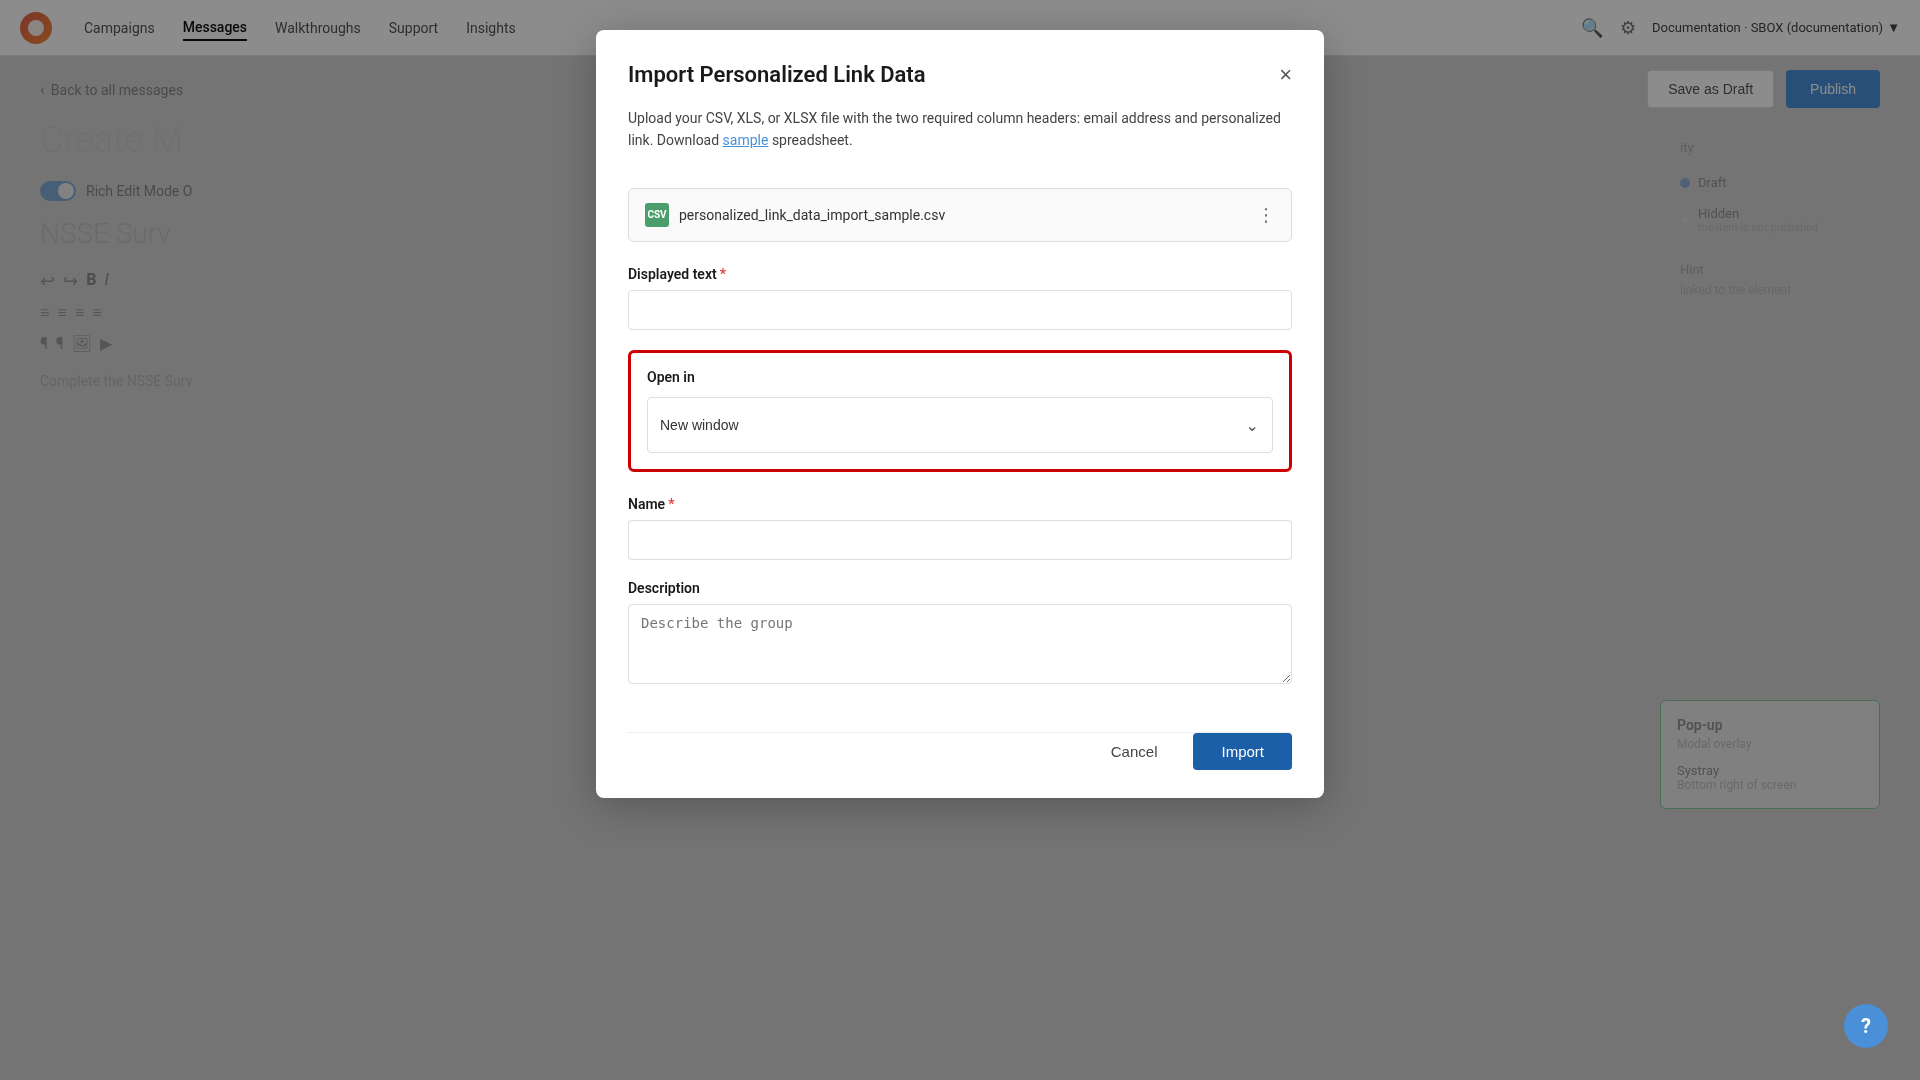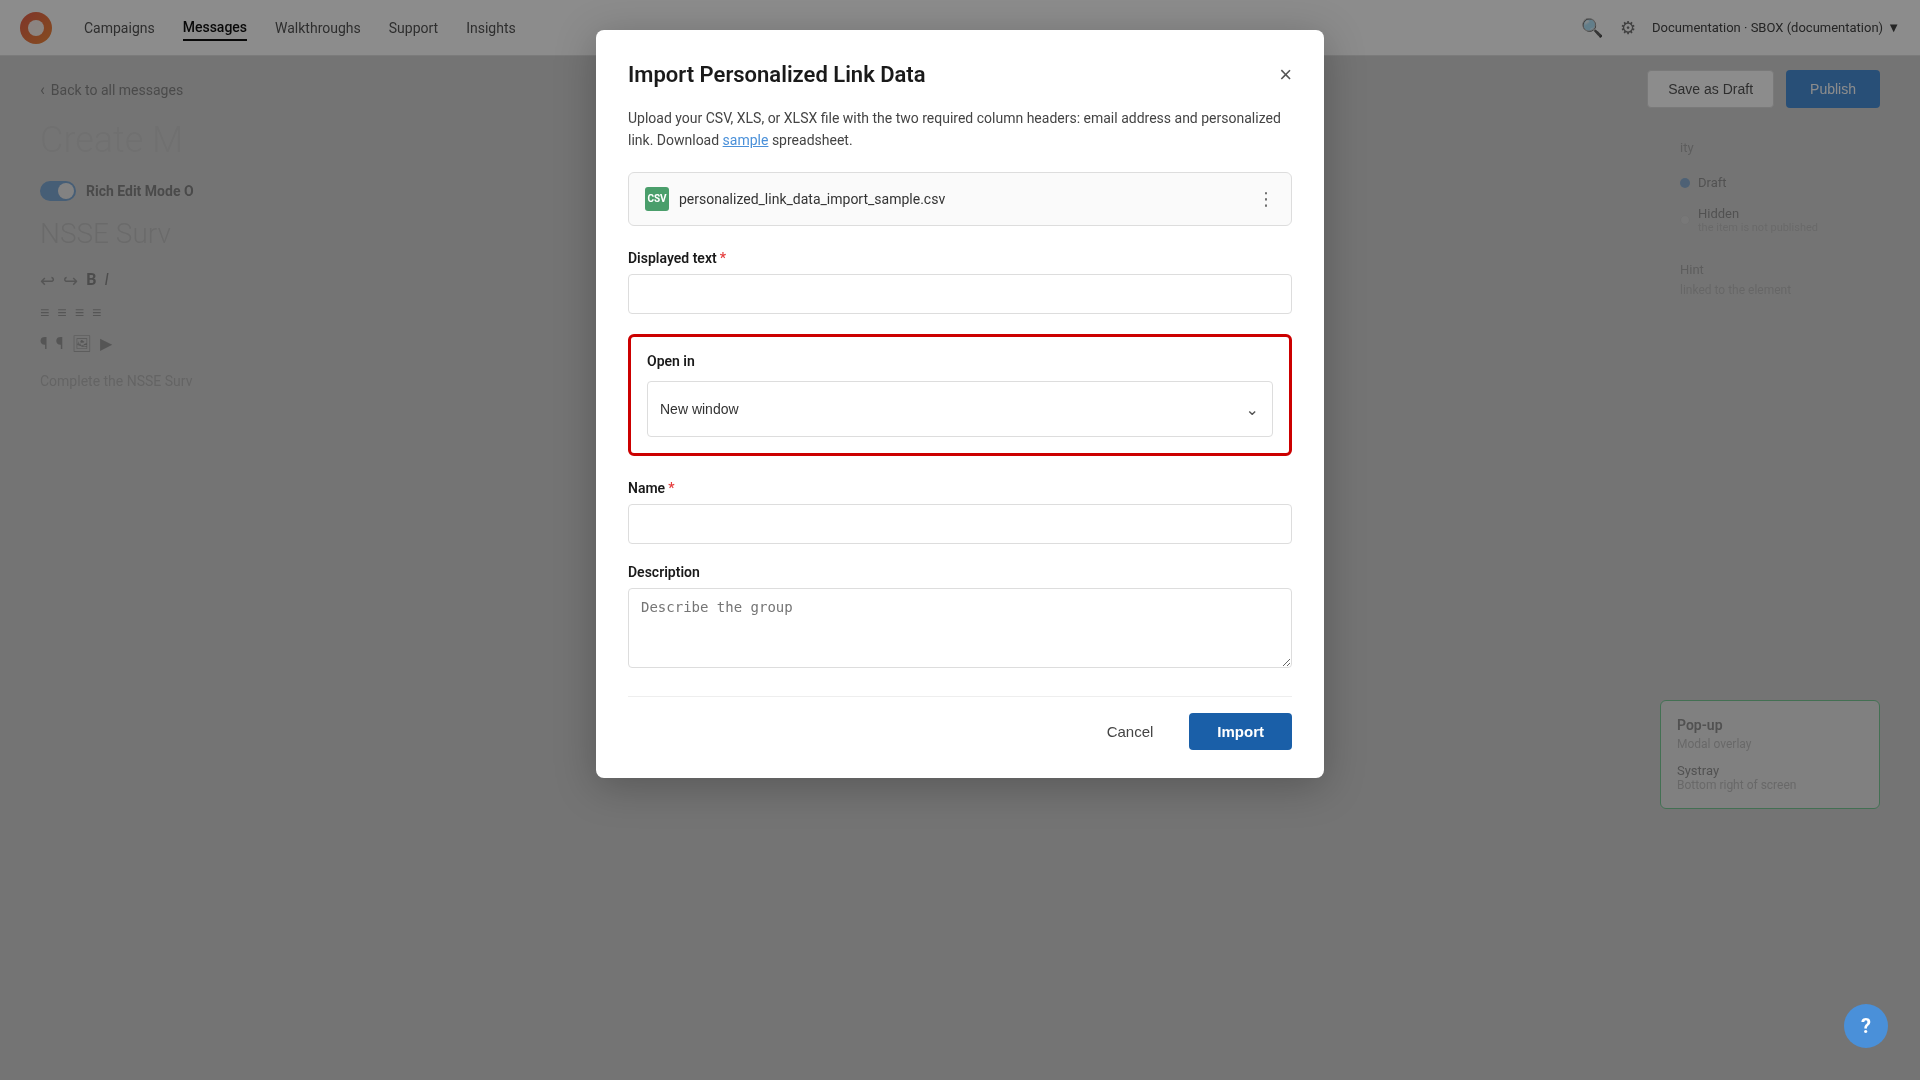--- a/index.html
+++ b/index.html
@@ -195,21 +195,21 @@
       cursor: pointer;
       line-height: 1;
       padding: 0;
       margin-top: 2px;
     }
 
     .modal-desc {
       font-size: 14px;
       color: #444;
       line-height: 1.6;
-      margin-bottom: 20px;
+      margin-bottom: 36px;
     }
 
     .modal-desc a {
       color: #4a90d9;
       text-decoration: underline;
     }
 
     .section-label {
       font-size: 14px;
       font-weight: 600;
@@ -366,22 +366,21 @@
       resize: vertical;
       outline: none;
       color: #999;
     }
 
     
     .modal-footer {
       display: flex;
       justify-content: flex-end;
       gap: 12px;
-      margin-top: 24px;
-      padding-top: 16px;
+      margin-top: 44px;
       border-top: 1px solid #eee;
     }
 
     .btn-cancel {
       padding: 10px 24px;
       background: transparent;
       border: none;
       font-size: 15px;
       color: #444;
       cursor: pointer;
@@ -389,21 +388,21 @@
     }
 
     .btn-import {
       padding: 10px 28px;
       background: #1a5fa8;
       border: none;
       border-radius: 4px;
       font-size: 15px;
       color: #fff;
       cursor: pointer;
-      font-weight: 700;
+      font-weight: 400;
     }
 
     
     .help-btn {
       position: absolute;
       bottom: 32px;
       right: 32px;
       width: 44px;
       height: 44px;
       background: #4a90d9;
@@ -471,21 +470,21 @@
   </div>
 </nav>
 
 <div class="page-content">
   <div class="back-link">
     <span style="font-size:16px;">‹</span>
     <span>Back to all messages</span>
   </div>
   <div class="page-title">Create M</div>
 
-  <div style="display:flex;align-items:center;gap:10px;margin-bottom:16px;opacity:0.6;font-weight:bold;">
+  <div style="display:flex;align-items:center;gap:10px;margin-bottom:16px;opacity:0.6;">
     <div style="width:36px;height:20px;background:#4a90d9;border-radius:10px;position:relative;">
       <div style="width:16px;height:16px;background:white;border-radius:50%;position:absolute;right:2px;top:2px;"></div>
     </div>
     <span style="font-size:14px;color:#555;">Rich Edit Mode O</span>
   </div>
 
   <div style="font-size:28px;font-weight:300;color:#bbb;margin-bottom:20px;opacity:0.7;">NSSE Surv</div>
 
   <div style="display:flex;gap:8px;margin-bottom:12px;opacity:0.5;">
     <span style="font-size:18px;color:#666;">↩</span>

